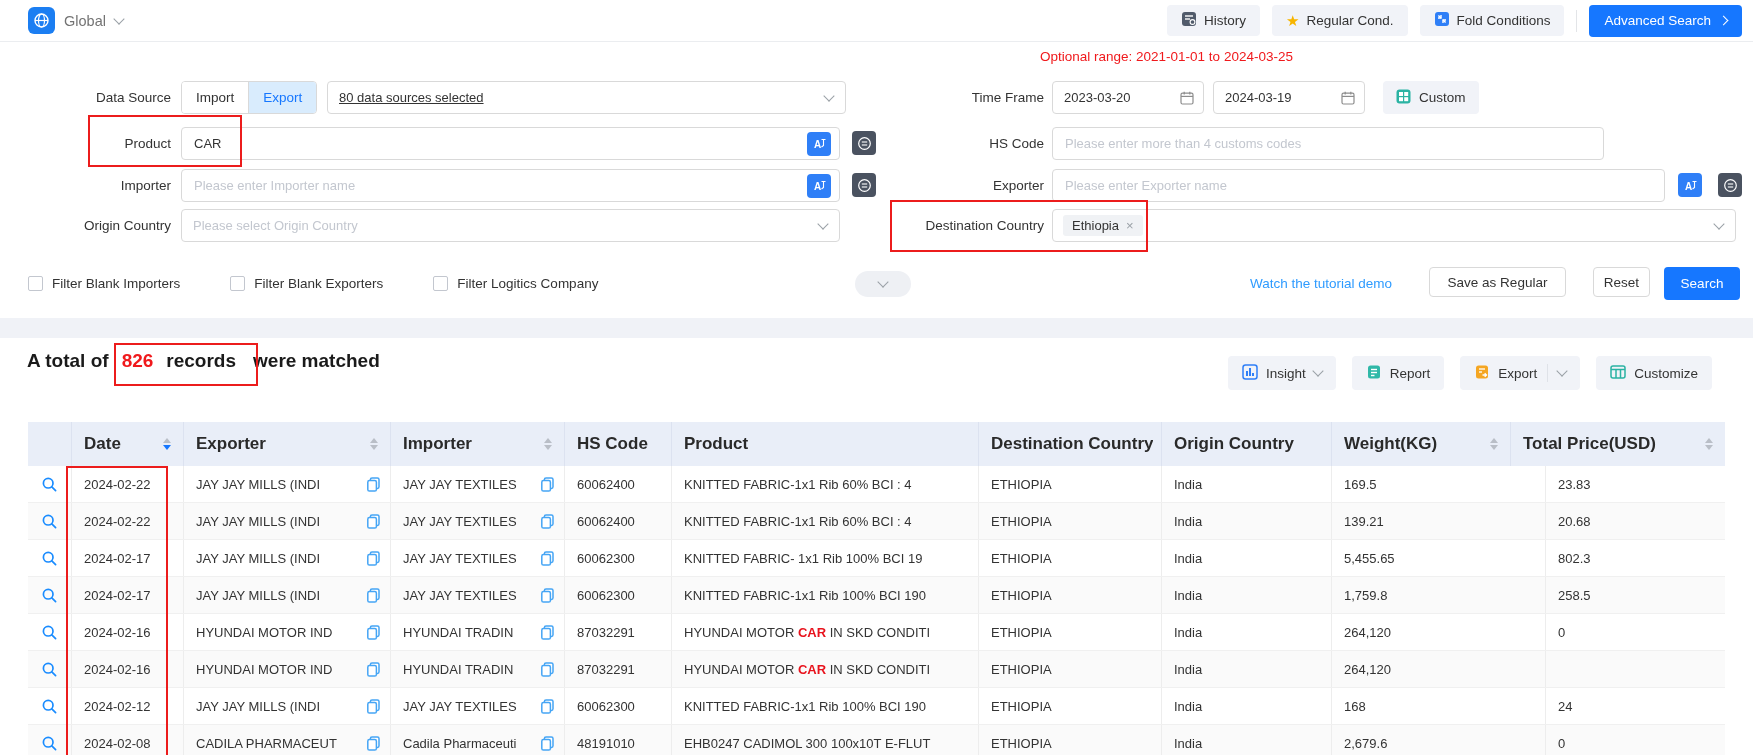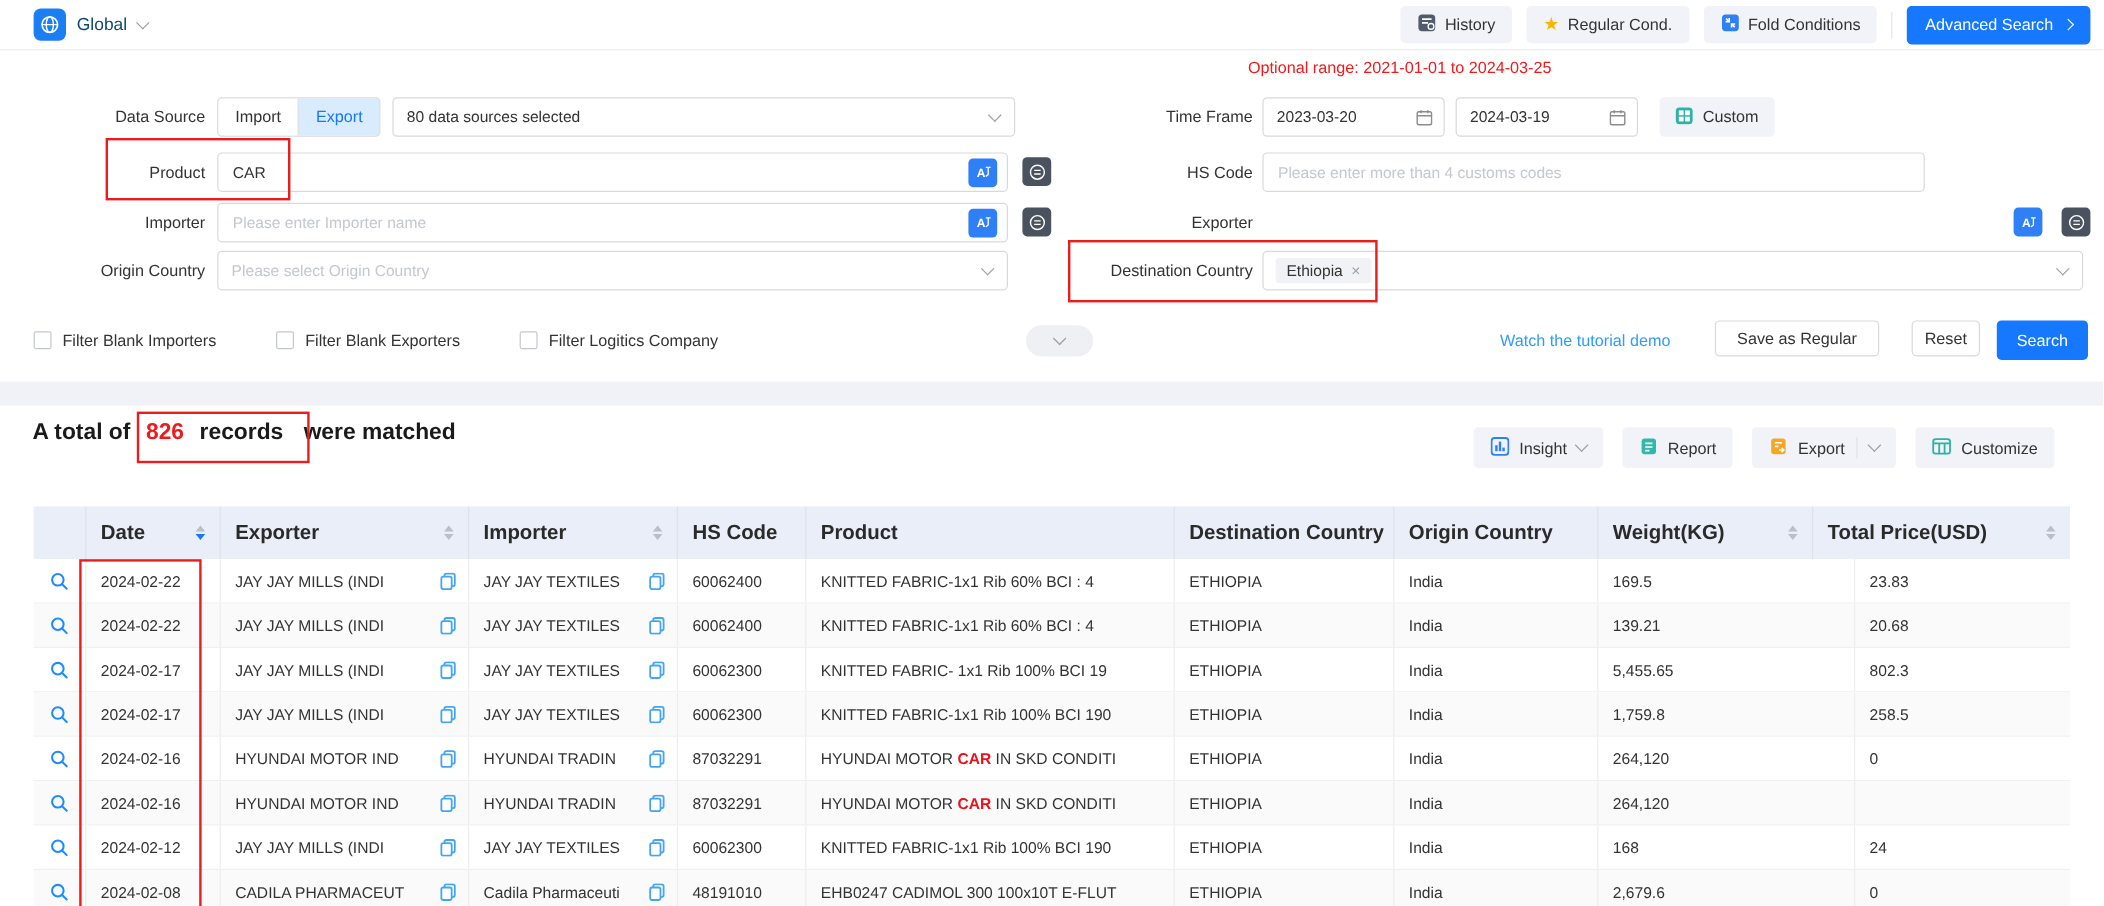--- a/index.html
+++ b/index.html
@@ -1,21 +1,21 @@
 <!DOCTYPE html>
 <html><head>
 <meta charset="utf-8">
 <style>
   html,body{margin:0;padding:0;background:#fff;font-family:"Liberation Sans",sans-serif;}
   .screen{position:relative;width:1753px;height:755px;background:#fff;overflow:hidden;color:#333;}
   
   .topbar{position:absolute;top:0;left:0;width:100%;height:41px;border-bottom:1px solid #ebedf0;background:#fff;}
   .tb-left{position:absolute;left:28px;top:0;height:41px;display:flex;align-items:center;gap:9px;}
   .glob-ic{width:27px;height:27px;background:#1b7ef2;border-radius:6px;display:flex;align-items:center;justify-content:center;}
-  .glob-txt{font-size:14.5px;color:#0c4a6e;cursor:pointer;}
+  .glob-txt{font-size:14.5px;color:#737373;cursor:pointer;}
   .chev{display:inline-block;width:7px;height:7px;border-right:1.4px solid #9aa0a6;border-bottom:1.4px solid #9aa0a6;transform:rotate(45deg);margin-top:-4px;}
   .tb-right{position:absolute;right:11px;top:0;height:41px;display:flex;align-items:center;gap:12px;}
   .gbtn{display:inline-flex;align-items:center;gap:7px;height:31px;padding:0 14px;background:#f1f3f8;border:none;border-radius:4px;font-size:13.5px;color:#333;cursor:pointer;font-family:inherit;}
   .star{color:#f7b500;font-size:15px;line-height:1;}
   .vdiv{width:1px;height:22px;background:#e3e5e8;}
   .adv{display:inline-flex;align-items:center;gap:9px;height:32px;padding:0 15px;background:#1677ff;border:none;border-radius:4px;font-size:13.5px;color:#fff;cursor:pointer;font-family:inherit;}
   .chev-r{display:inline-block;width:6px;height:6px;border-right:1.6px solid #fff;border-top:1.6px solid #fff;transform:rotate(45deg);}
   
   .flabel{position:absolute;height:33px;line-height:33px;font-size:13.5px;color:#333;text-align:right;}
   .inpwrap{position:absolute;height:33px;border:1px solid #d9d9d9;border-radius:4px;background:#fff;box-sizing:border-box;display:flex;align-items:center;padding:0 8px 0 10px;}
@@ -127,21 +127,21 @@
   </div>
 
   <div class="opt-range">Optional range:  2021-01-01 to 2024-03-25</div>
 
   <div class="flabel" style="left:0;top:81px;width:171px;">Data Source</div>
   <div class="seg" style="left:181px;top:81px;">
     <span class="seg-import">Import</span>
     <span class="seg-export">Export</span>
   </div>
   <div class="selwrap" style="left:327px;top:81px;width:519px;">
-    <span style="padding-left:5px;color:#333;">80 data sources selected</span>
+    <span style="padding-left:5px;color:#333;text-decoration:underline;">80 data sources selected</span>
     <i class="chev"></i>
   </div>
   <div class="flabel" style="left:876px;top:81px;width:168px;">Time Frame</div>
   <div class="dateinp" style="left:1052px;top:81px;width:152px;">
     <span>2023-03-20</span>
     <svg width="14" height="14" viewBox="0 0 14 14">
         <rect x="1" y="2.2" width="12" height="10.8" rx="1.5" fill="none" stroke="#8c8c8c" stroke-width="1.2"></rect>
         <line x1="1" y1="5.4" x2="13" y2="5.4" stroke="#8c8c8c" stroke-width="1.2"></line>
         <line x1="4.2" y1="0.8" x2="4.2" y2="3.4" stroke="#8c8c8c" stroke-width="1.2"></line>
         <line x1="9.8" y1="0.8" x2="9.8" y2="3.4" stroke="#8c8c8c" stroke-width="1.2"></line>
@@ -200,20 +200,23 @@
       </span>
   </div>
   <span class="t-ic t-dark" style="left:852px;top:173px;">
       <svg width="15" height="15" viewBox="0 0 15 15">
         <circle cx="7.5" cy="7.5" r="5.8" fill="none" stroke="#fff" stroke-width="1.2"></circle>
         <line x1="4.8" y1="6" x2="10.2" y2="6" stroke="#fff" stroke-width="1.1"></line>
         <line x1="4.8" y1="9" x2="10.2" y2="9" stroke="#fff" stroke-width="1.1"></line>
       </svg>
     </span>
   <div class="flabel" style="left:876px;top:169px;width:168px;">Exporter</div>
+  <div class="inpwrap" style="left:1052px;top:169px;width:613px;">
+    <input placeholder="Please enter Exporter name" style="">
+  </div>
   <span class="t-ic t-blue" style="left:1678px;top:173px;">
       <svg width="15" height="15" viewBox="0 0 15 15">
         <text x="2" y="11.5" font-size="10" font-weight="bold" fill="#fff" font-family="sans-serif">A</text>
         <path d="M9.5 3.5 h4 M11.5 3.5 v6 l-2 1.5" fill="none" stroke="#fff" stroke-width="1.1"></path>
       </svg>
     </span>
   <span class="t-ic t-dark" style="left:1718px;top:173px;">
       <svg width="15" height="15" viewBox="0 0 15 15">
         <circle cx="7.5" cy="7.5" r="5.8" fill="none" stroke="#fff" stroke-width="1.2"></circle>
         <line x1="4.8" y1="6" x2="10.2" y2="6" stroke="#fff" stroke-width="1.1"></line>

